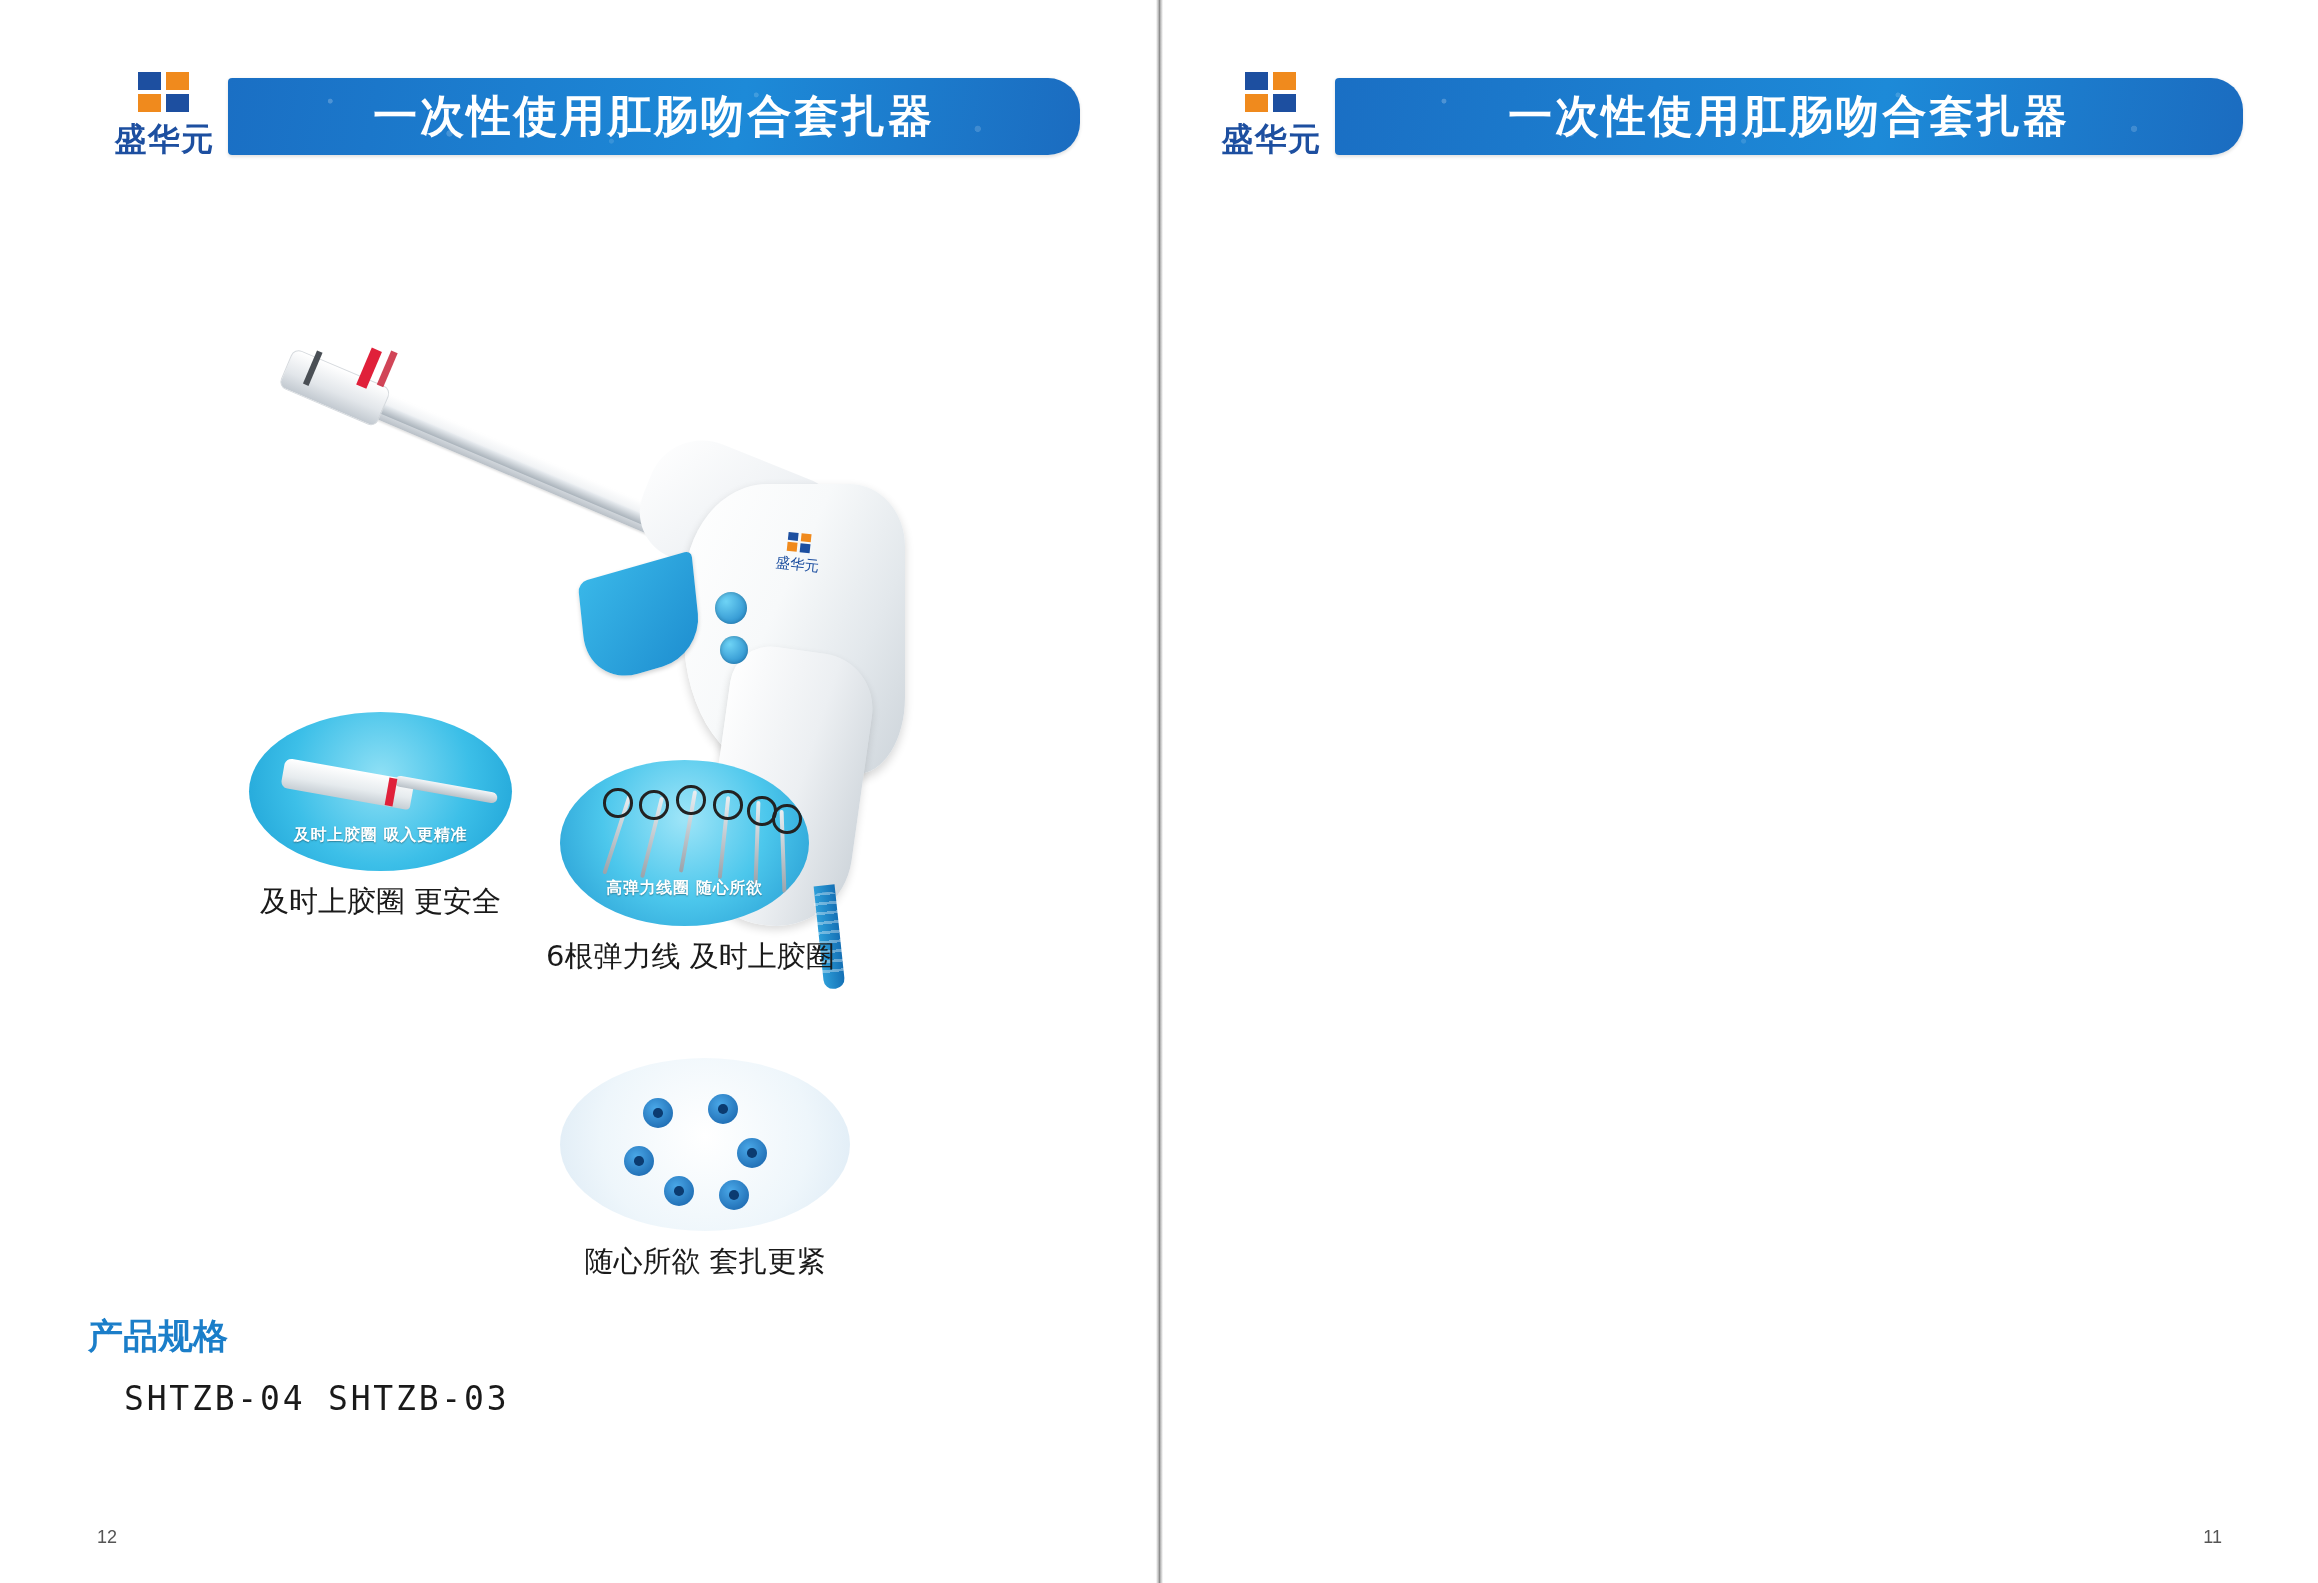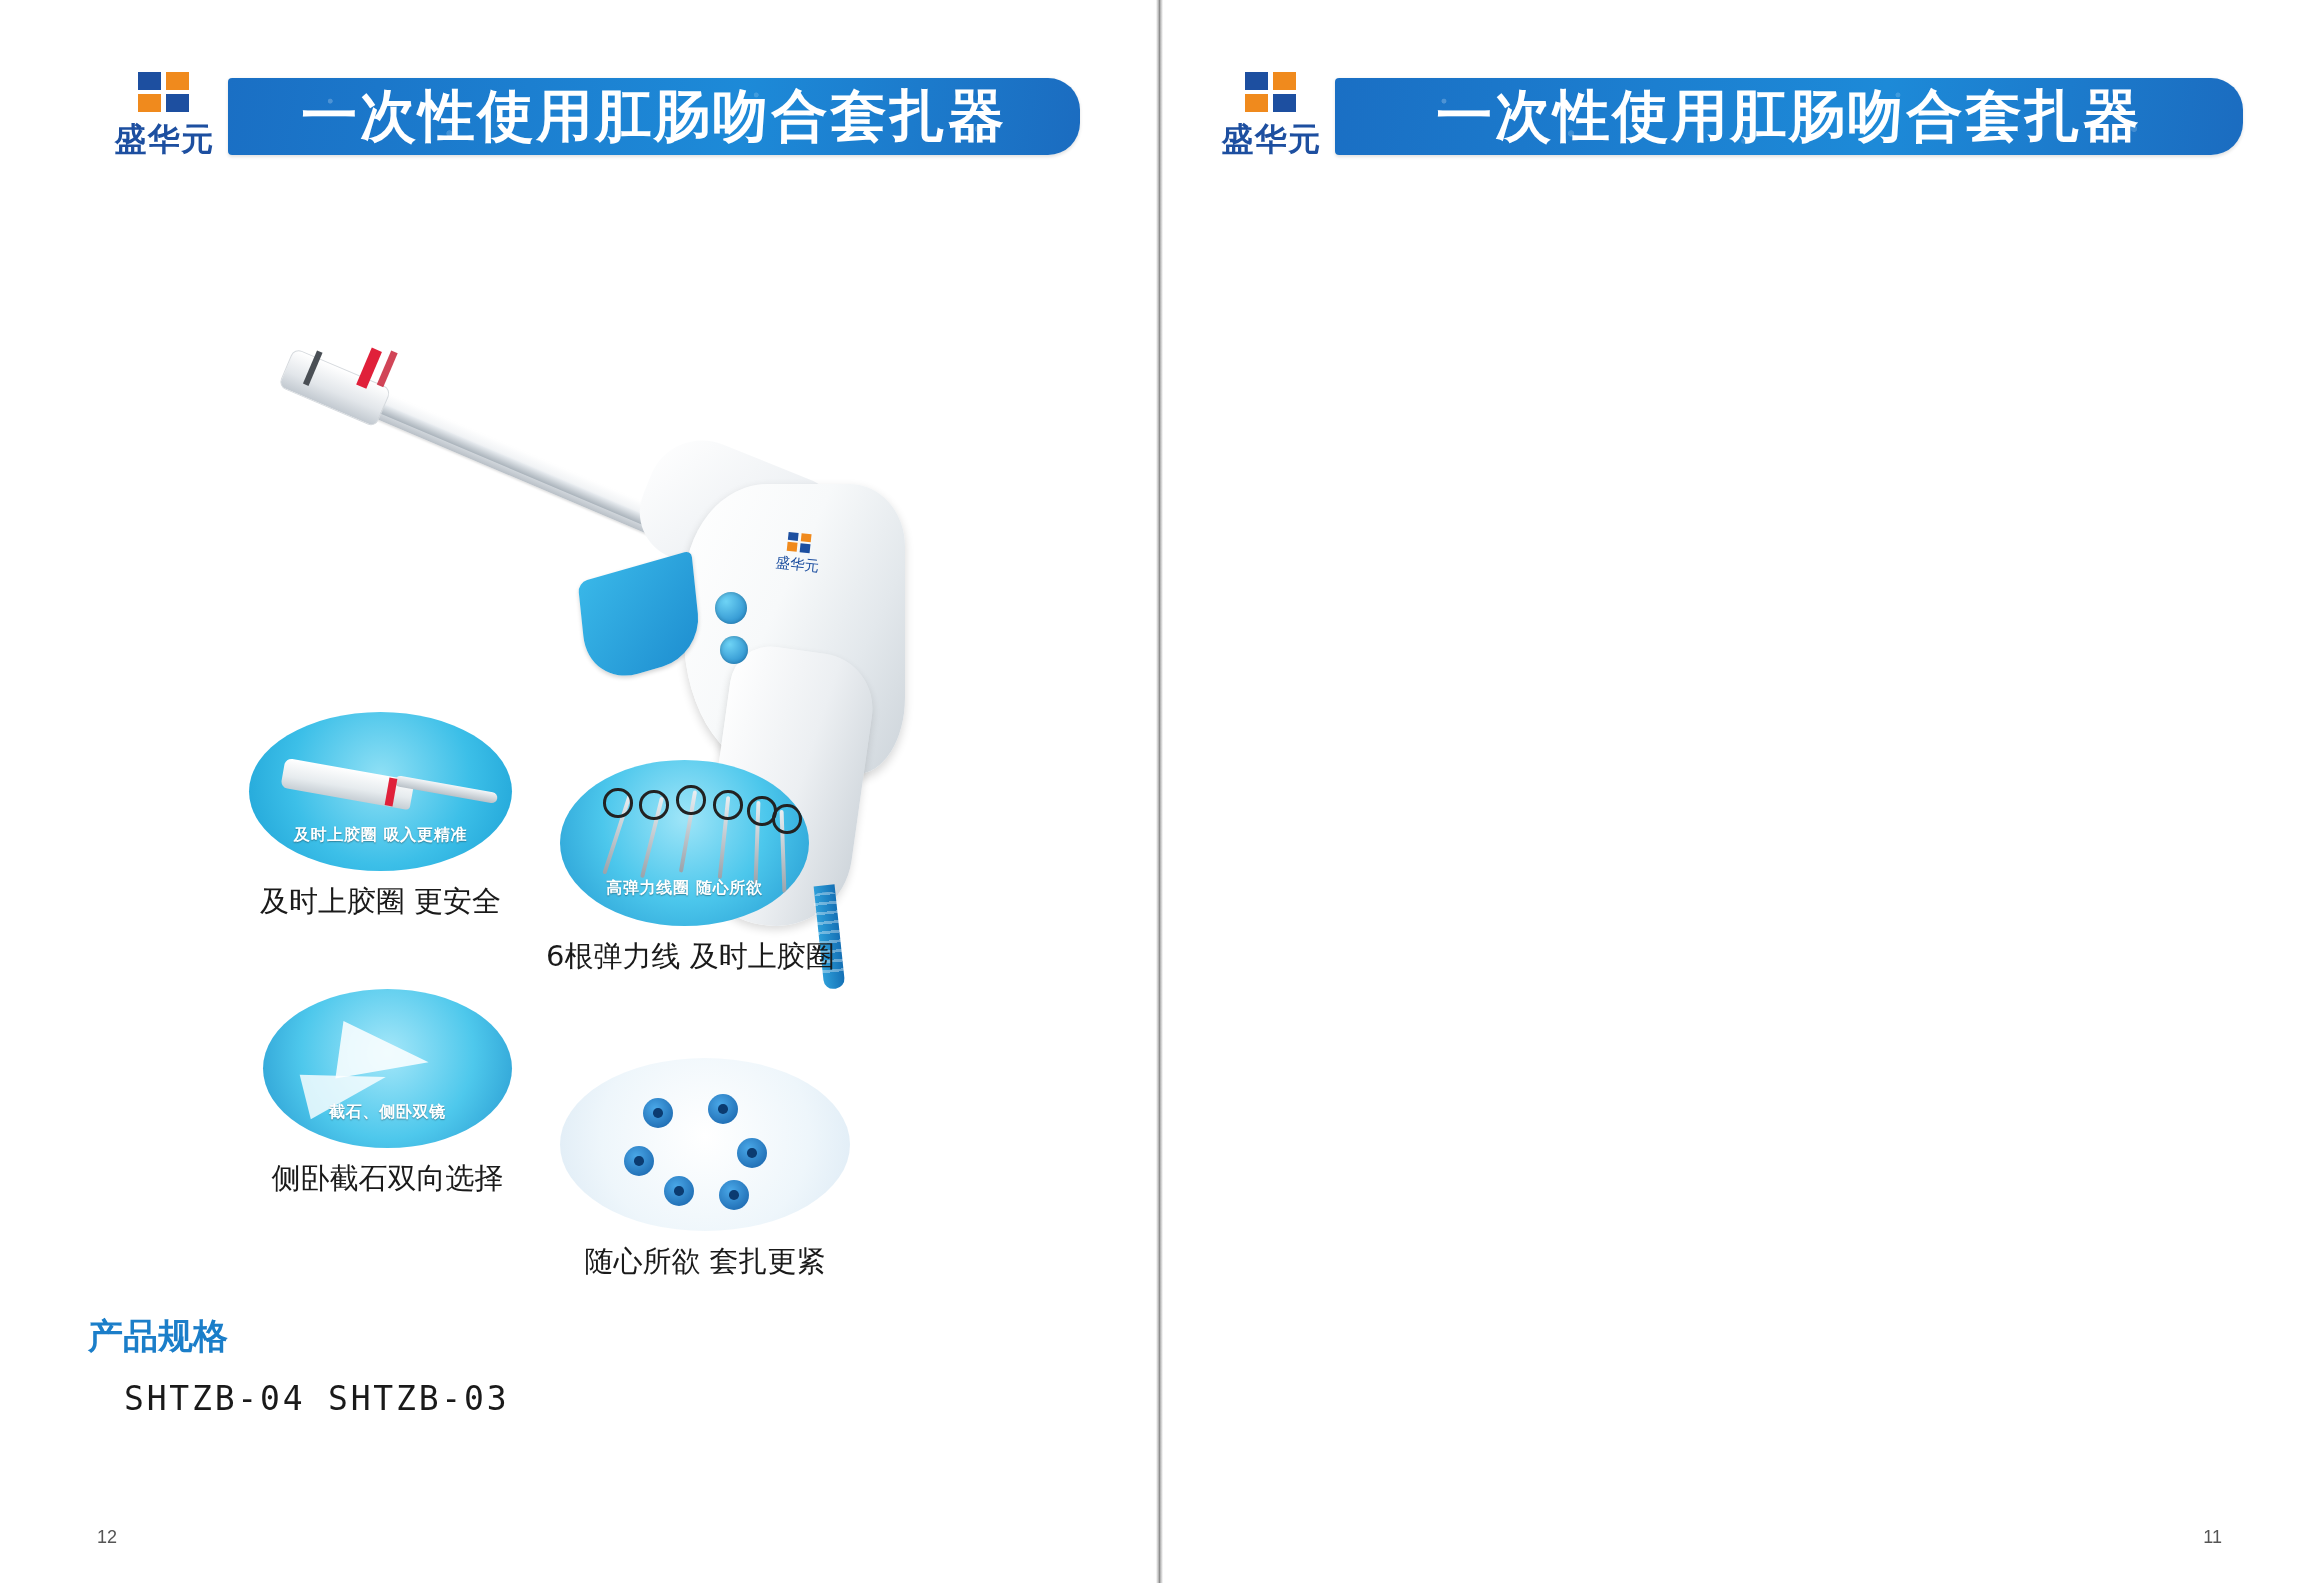--- a/index.html
+++ b/index.html
@@ -88,21 +88,21 @@
       radial-gradient(circle at 45% 82%, rgba(255,255,255,0.12) 0 2.1px, transparent 2.8px),
       linear-gradient(100deg, #1a6fc4 0%, #1c7fd0 35%, #1d8ad8 60%, #1b6cc0 100%);
     border-radius: 4.1px 32px 32px 4.1px;
     display: flex;
     align-items: center;
     justify-content: center;
     box-shadow: 0 1.4px 3.5px rgba(0,0,0,0.12);
   }
   .title-bar span {
     color: #ffffff;
-    font-size: 56px;
+    font-size: 44px;
     font-weight: bold;
     letter-spacing: 2.8px;
     font-family: "DejaVu Sans", sans-serif;
   }
 
   
   .device-area {
     position: absolute;
     left: 228px;
     top: 249px;
@@ -467,28 +467,20 @@
         <div class="loop" style="left:153px; top:30px;"></div>
         <div class="needle" style="left:195px; top:41px; transform:rotate(2deg);"></div>
         <div class="loop" style="left:187px; top:36px;"></div>
         <div class="needle" style="left:221px; top:50px; transform:rotate(-2deg);"></div>
         <div class="loop" style="left:212px; top:44px;"></div>
         <div class="cap">高弹力线圈 随心所欲</div>
       </div>
       <div class="feat-label">6根弹力线  及时上胶圈</div>
     </div>
 
-    <div class="feature f3">
-      <div class="bubble">
-        <div class="cone"></div>
-        <div class="cone2"></div>
-        <div class="cap">截石、侧卧双镜</div>
-      </div>
-      <div class="feat-label">侧卧截石双向选择</div>
-    </div>
 
     <div class="feature f4">
       <div class="bubble">
         <div class="ring" style="left:83px; top:40px;"></div>
         <div class="ring" style="left:148px; top:36px;"></div>
         <div class="ring" style="left:64px; top:88px;"></div>
         <div class="ring" style="left:177px; top:80px;"></div>
         <div class="ring" style="left:104px; top:118px;"></div>
         <div class="ring" style="left:159px; top:122px;"></div>
         <div class="cap"></div>

